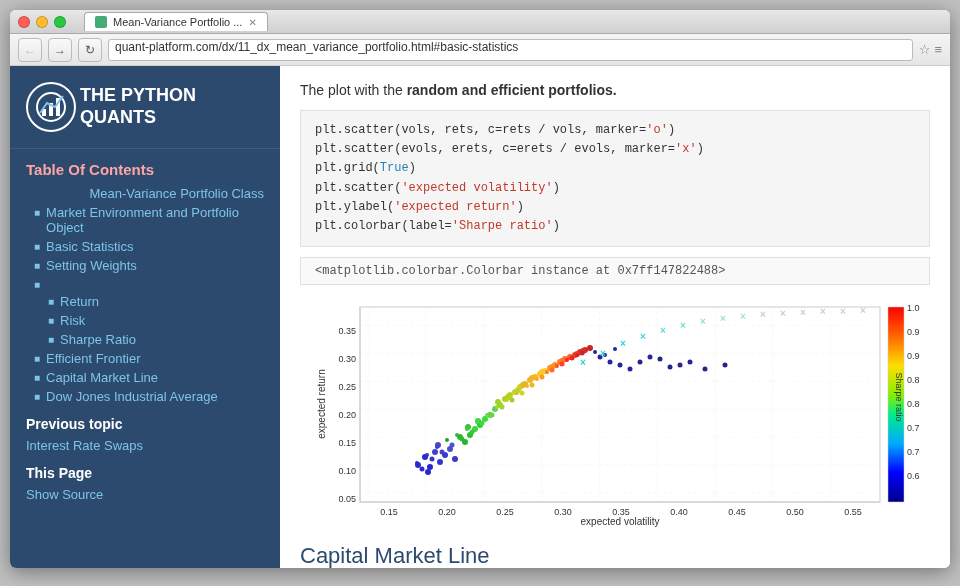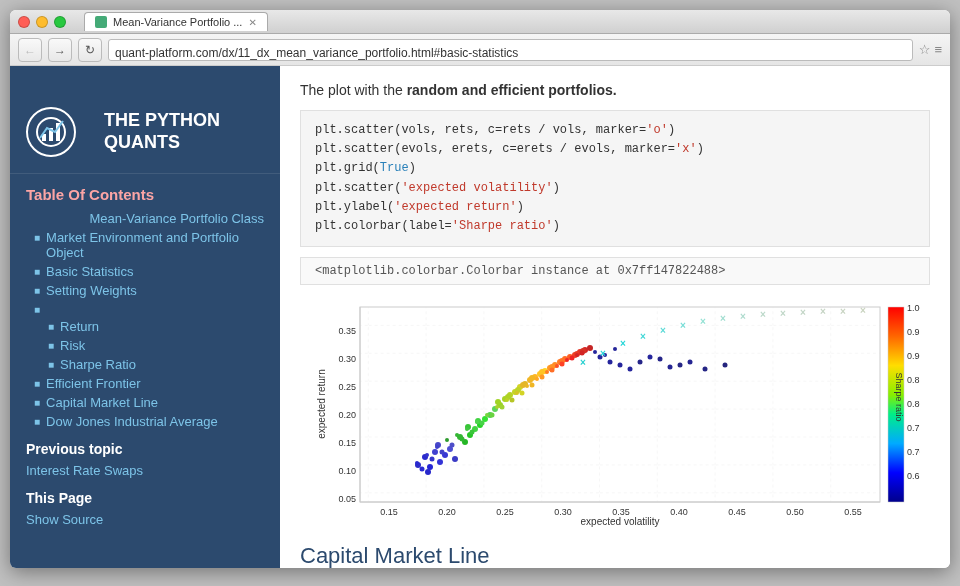--- a/index.html
+++ b/index.html
@@ -111,21 +111,21 @@
     .address-bar {
       flex: 1;
       height: 22px;
       border: 1px solid #bbb;
       border-radius: 3px;
       background: white;
       padding: 0 6px;
       font-size: 12px;
       color: #333;
       display: flex;
-      align-items: flex-end;
+      align-items: flex-start;
     }
 
     .nav-icons {
       display: flex;
       gap: 4px;
       color: #888;
       font-size: 13px;
     }
 
     
@@ -140,23 +140,22 @@
       background: #2c4a6e;
       color: white;
       overflow-y: auto;
       flex-shrink: 0;
     }
 
     .sidebar-logo {
       padding: 16px;
       display: flex;
       align-items: center;
-      gap: 28px;
+      gap: 4px;
       border-bottom: 1px solid rgba(255,255,255,0.1);
-      margin-top: 25px;
     }
 
     .logo-icon {
       width: 50px;
       height: 50px;
       border: 2px solid white;
       border-radius: 50%;
       display: flex;
       align-items: center;
       justify-content: center;

